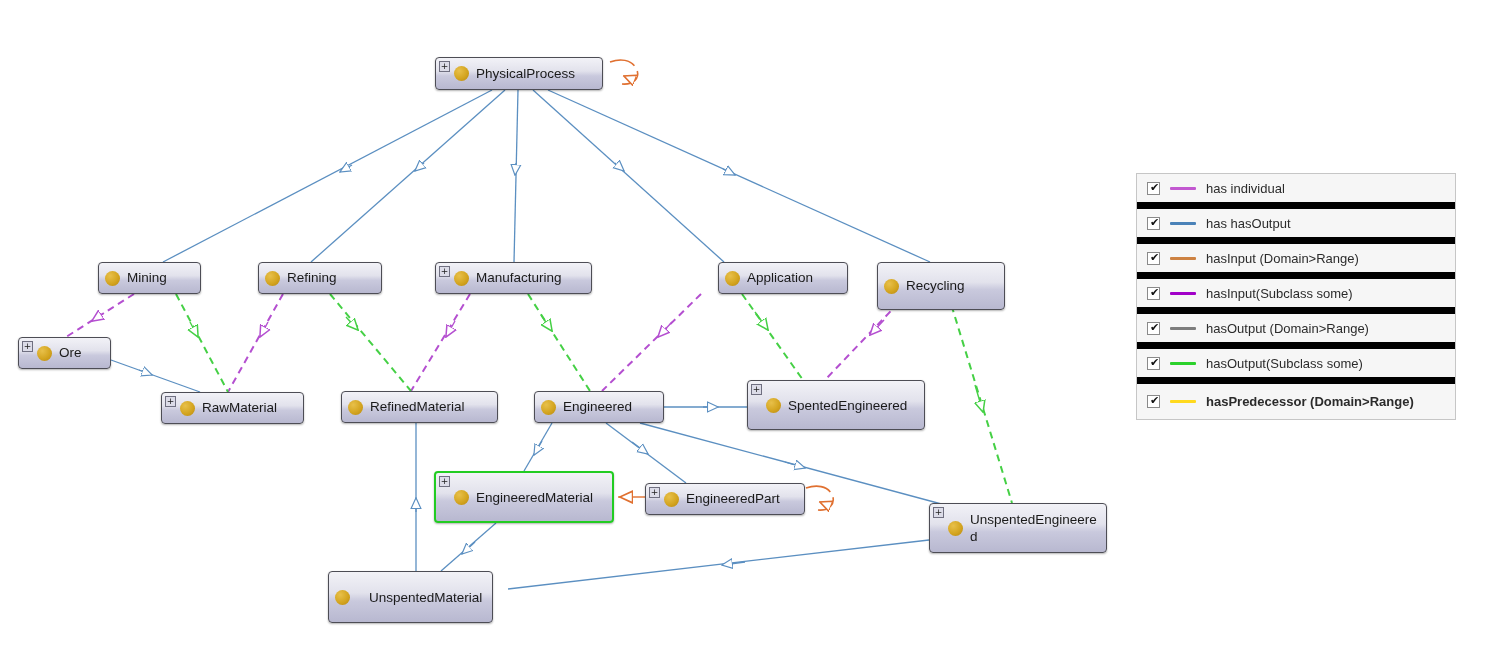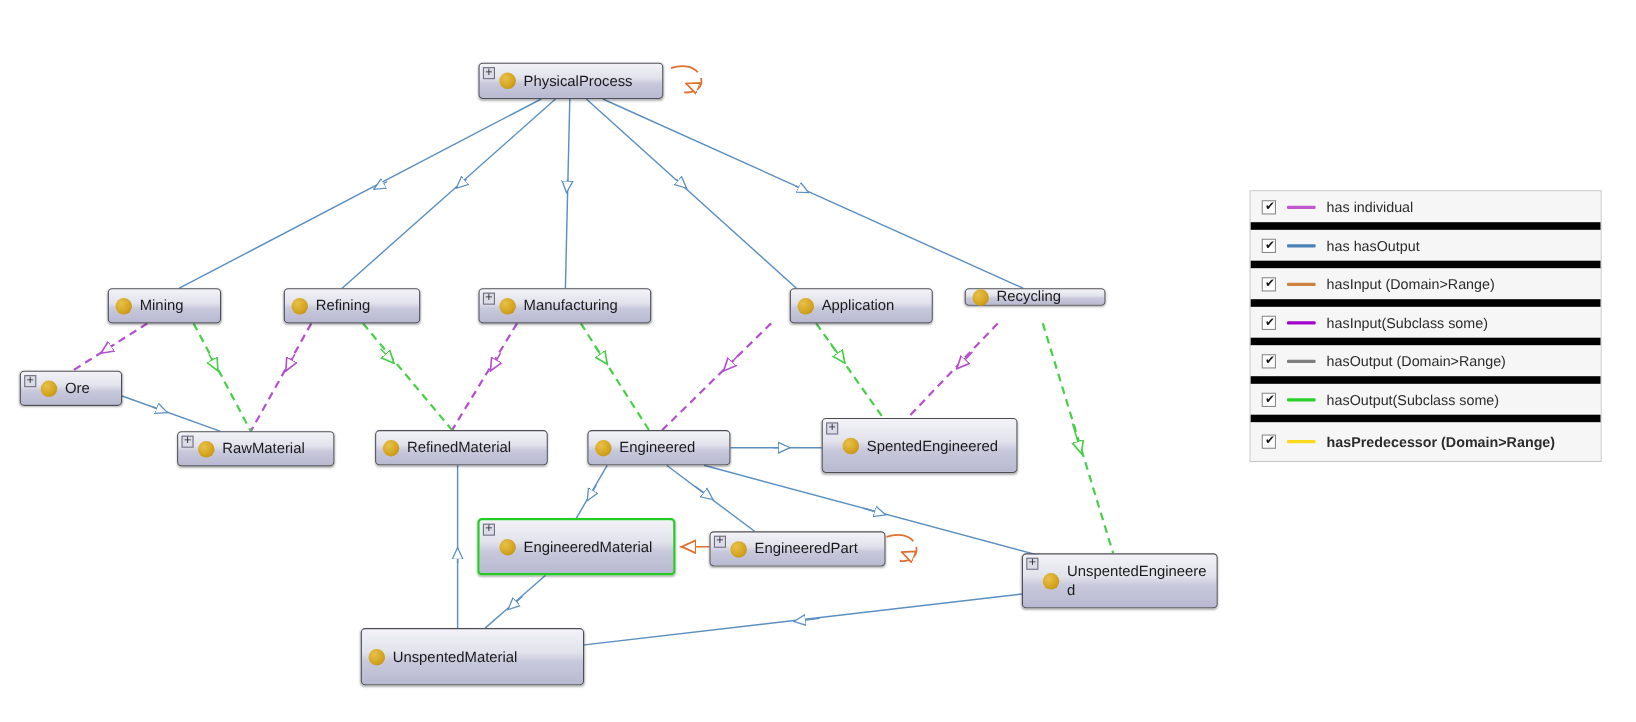--- a/index.html
+++ b/index.html
@@ -230,21 +230,21 @@
       <span class="plus">+</span>
       <span class="dot"></span>
       <span class="lbl">Manufacturing</span>
     </div>
 
     <div class="node" style="left:670px;top:262px;width:130px;height:32px;margin-left:48px;">
       <span class="dot"></span>
       <span class="lbl">Application</span>
     </div>
 
-    <div class="node" style="left:877px;top:262px;width:128px;height:16px;">
+    <div class="node" style="left:877px;top:262px;width:128px;height:48px;">
       <span class="dot"></span>
       <span class="lbl">Recycling</span>
     </div>
 
     <div class="node haspad" style="left:18px;top:337px;width:93px;height:32px;">
       <span class="plus">+</span>
       <span class="dot"></span>
       <span class="lbl">Ore</span>
     </div>
 
@@ -281,21 +281,21 @@
       <span class="dot"></span>
       <span class="lbl">EngineeredPart</span>
     </div>
 
     <div class="node haspad two" style="left:929px;top:503px;width:178px;height:50px;">
       <span class="plus">+</span>
       <span class="dot"></span>
       <span class="lbl">UnspentedEngineered</span>
     </div>
 
-    <div class="node two" style="left:328px;top:571px;width:203px;height:52px;">
+    <div class="node two" style="left:328px;top:571px;width:165px;height:52px;gap:12px;">
       <span class="dot"></span>
       <span class="lbl">UnspentedMaterial</span>
     </div>
   </div>
 
   <div id="legend">
     <div class="leg-row">
       <span class="leg-cb"></span>
       <span class="leg-line" style="background:#c258d0;"></span>
       <span class="leg-txt">has individual</span>

